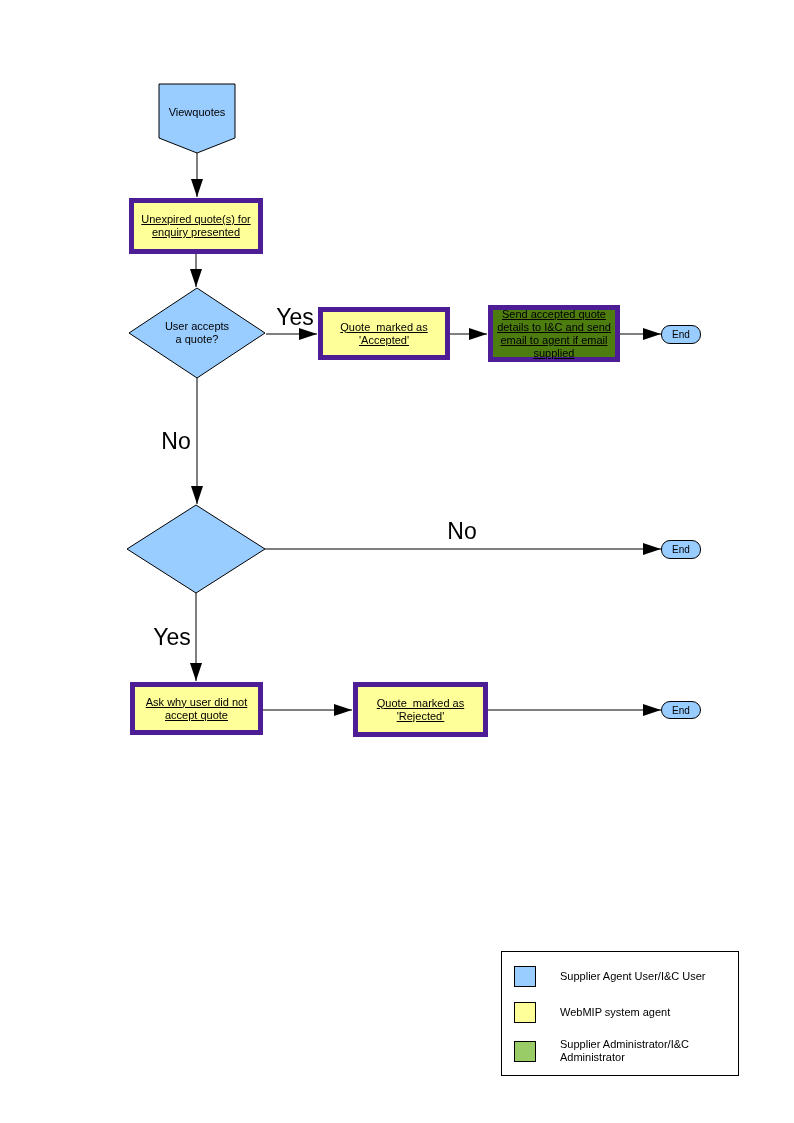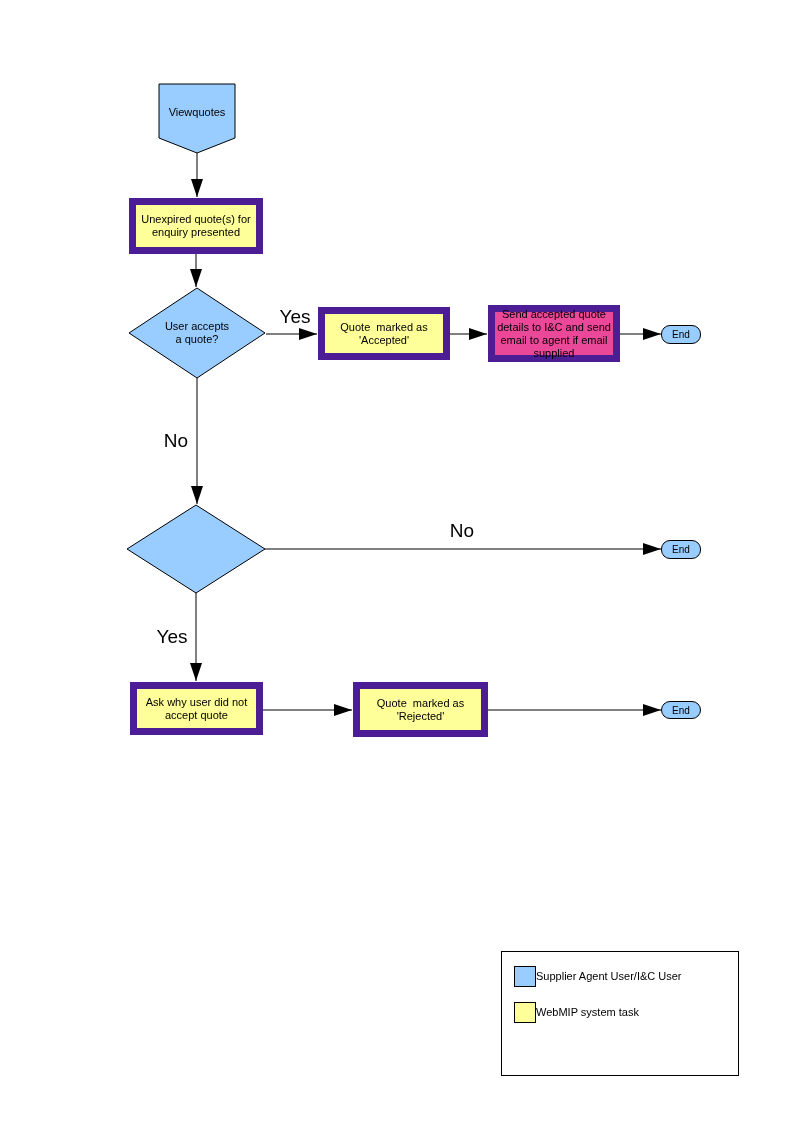--- a/index.html
+++ b/index.html
@@ -7,36 +7,36 @@
     position:relative;width:794px;height:1123px;background:#ffffff;
     font-family:"Liberation Sans",sans-serif;color:#000;overflow:hidden;
   }
   svg.wires{position:absolute;left:0;top:0;}
   .node{
     position:absolute;box-sizing:border-box;
     display:flex;align-items:center;justify-content:center;
     text-align:center;white-space:pre-wrap;
     font-size:11px;line-height:13px;
   }
-  .task{border:7px solid #4c1d95;}
+  .task{border:5px solid #4c1d95;text-decoration:underline;}
   .end-node{border:1px solid #000;border-radius:9px;font-size:10px;line-height:11px;}
   .shape-label{
     position:absolute;display:flex;align-items:center;justify-content:center;
     text-align:center;white-space:pre-wrap;font-size:11px;line-height:13px;
   }
   .edge-label{
     position:absolute;display:flex;align-items:center;justify-content:center;
-    font-size:19px;line-height:26px;text-align:center;
+    font-size:23px;line-height:26px;text-align:center;
   }
   .legend{
     position:absolute;left:501px;top:951px;width:238px;height:125px;
     border:1px solid #000;box-sizing:border-box;background:#fff;
     display:flex;flex-direction:column;gap:15px;padding:14px 8px 0 12px;
   }
-  .legend-row{display:flex;align-items:center;gap:0;}
+  .legend-row{display:flex;align-items:center;gap:24px;}
   .swatch{width:22px;height:21px;border:1px solid #000;box-sizing:border-box;flex:0 0 auto;}
   .legend-label{font-size:11px;line-height:13px;white-space:pre-wrap;}
 </style>
 </head>
 <body>
 
 <div class="page">
 
   <svg class="wires" width="794" height="1123" viewBox="0 0 794 1123">
     <defs>
@@ -64,21 +64,21 @@
   </svg>
 
   <div class="shape-label" style="left:159px;top:86px;width:76px;height:52px">Viewquotes</div>
   <div class="shape-label" style="left:139px;top:306px;width:116px;height:54px">User accepts
 a quote?</div>
 
   <div class="node task" style="left: 129px; top: 198px; width: 134px; height: 56px; background: rgb(255, 255, 153);">Unexpired quote(s) for
 enquiry presented</div>
   <div class="node task" style="left: 318px; top: 307px; width: 132px; height: 53px; background: rgb(255, 255, 153);">Quote  marked as
 'Accepted'</div>
-  <div class="node task" style="left: 488px; top: 305px; width: 132px; height: 57px; background: #ec4899;">Send accepted quote
+  <div class="node task" style="left: 488px; top: 305px; width: 132px; height: 57px; background: #4d7c0f;">Send accepted quote
 details to I&amp;C and send
 email to agent if email
 supplied</div>
   <div class="node task" style="left: 130px; top: 682px; width: 133px; height: 53px; background: rgb(255, 255, 153);">Ask why user did not
 accept quote</div>
   <div class="node task" style="left: 353px; top: 682px; width: 135px; height: 55px; background: rgb(255, 255, 153);">Quote  marked as
 'Rejected'</div>
 
   <div class="node end-node" style="left: 661px; top: 325px; width: 40px; height: 19px; background: rgb(153, 204, 255);">End</div>
   <div class="node end-node" style="left: 661px; top: 540px; width: 40px; height: 19px; background: rgb(153, 204, 255);">End</div>
@@ -89,17 +89,22 @@
   <div class="edge-label" style="left:438px;top:517px;width:48px;height:28px">No</div>
   <div class="edge-label" style="left:146px;top:623px;width:52px;height:28px">Yes</div>
 
   <div class="legend">
     <div class="legend-row">
       <div class="swatch" style="background: rgb(153, 204, 255);"></div>
       <div class="legend-label">Supplier Agent User/I&amp;C User</div>
     </div>
     <div class="legend-row">
       <div class="swatch" style="background: rgb(255, 255, 153);"></div>
-      <div class="legend-label">WebMIP system task</div>
+      <div class="legend-label">WebMIP system agent</div>
+    </div>
+    <div class="legend-row">
+      <div class="swatch" style="background: rgb(153, 204, 102);"></div>
+      <div class="legend-label">Supplier Administrator/I&amp;C
+Administrator</div>
     </div>
   </div>
 
 </div>
 
 </body></html>

